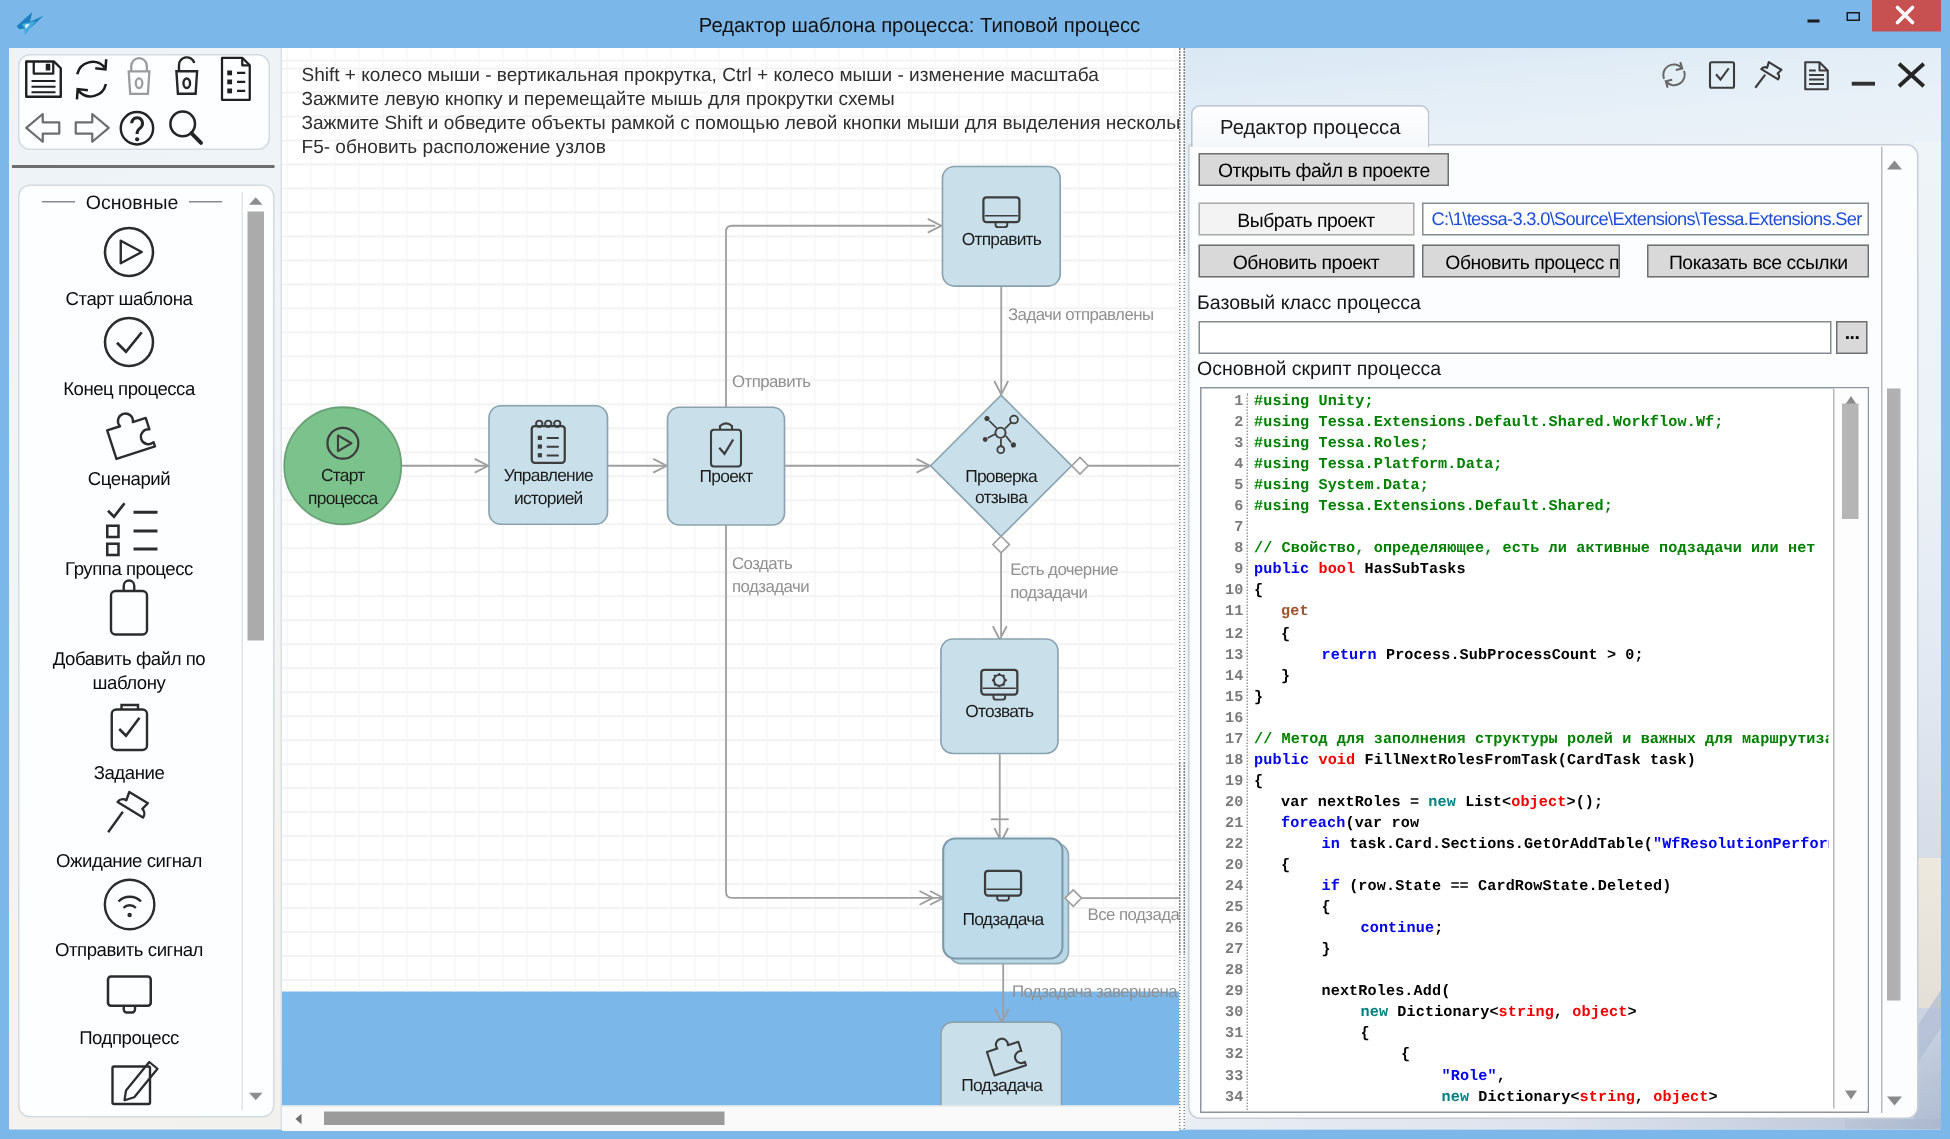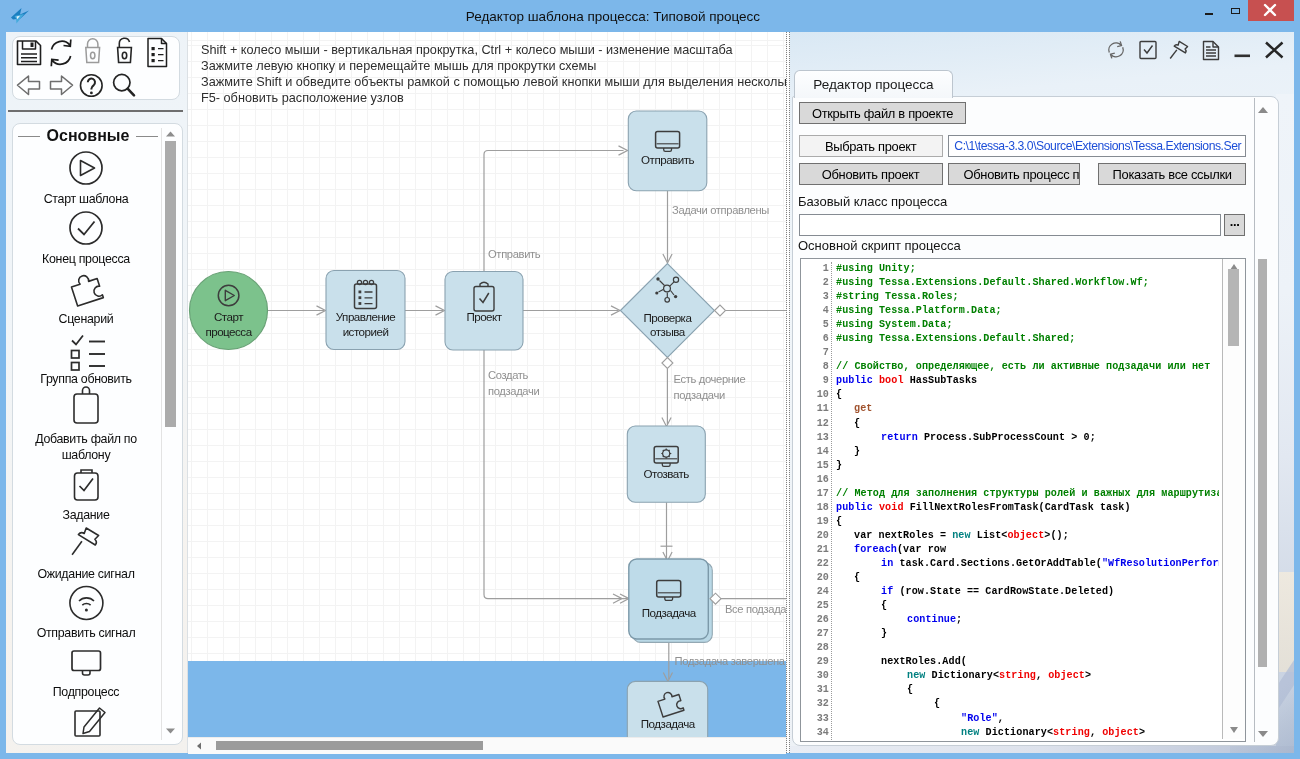--- a/index.html
+++ b/index.html
@@ -109,21 +109,21 @@
  <div class="card" id="itemcard">
    <div id="itemscroll-line"></div>
    <div id="itemthumb"></div>
    <svg style="position:absolute;left:151px;top:6px" width="13" height="8">
         <path d="M6.5 1.5 L11 6.5 L2 6.5 Z" fill="#8d8d8d"></path>
       </svg>
    <svg style="position:absolute;left:151px;top:603px" width="13" height="8">
         <path d="M2 1.5 L11 1.5 L6.5 6.5 Z" fill="#8d8d8d"></path>
       </svg>
    <div id="items">
-    <div style="position:absolute;left:0;top:3px;width:150px;text-align:center;font-size:16px;font-weight:bold;color:#111;">
+    <div style="position:absolute;left:0;top:3px;width:150px;text-align:center;font-size:13px;font-weight:normal;color:#111;">
       <span style="display:inline-block;vertical-align:4px;width:22px;height:1px;background:#8a8a8a;margin-right:7px;"></span>Основные<span style="display:inline-block;vertical-align:4px;width:22px;height:1px;background:#8a8a8a;margin-left:7px;"></span>
     </div>
     <svg style="position:absolute;left:0;top:0" width="153" height="618" viewBox="0 0 153 618">
      <g fill="none" stroke="#2c2c2c" stroke-width="1.7">
       <circle cx="73" cy="44" r="16"></circle>
       <path d="M67.5 36.5 L81.5 44 L67.5 51.5 Z" stroke-width="1.6" stroke-linejoin="round"></path>
       <circle cx="73" cy="104" r="16"></circle>
       <path d="M65 104.5 L71 110.5 L81.5 97.5" stroke-width="1.8"></path>
       <g transform="translate(73,164) rotate(-18)">
        <path d="M-13.5 -5.5 L-4.5 -5.5 A5 5 0 1 1 4.5 -5.5 L13.5 -5.5 L13.5 2.5 A5 5 0 1 0 13.5 11.5 L13.5 14.5 L-13.5 14.5 Z" stroke-width="1.6" stroke-linejoin="round"></path>
@@ -151,21 +151,21 @@
       <path d="M69.5 546.5 v2.5 a2 2 0 0 0 2 2 h3.5 a2 2 0 0 0 2 -2 v-2.5" stroke-width="1.6"></path>
       <rect x="62" y="587" width="25" height="25" rx="1" stroke-width="1.6"></rect>
       <g stroke-width="1.5" stroke-linejoin="round">
        <path d="M71 603 L86.5 584 L92 588.5 L76.5 607.5 L70 609.5 Z"></path>
       </g>
      </g>
     </svg>
     <div class="slabel" style="top:66.5px;">Старт шаблона</div>
     <div class="slabel" style="top:126.5px;">Конец процесса</div>
     <div class="slabel" style="top:186.5px;">Сценарий</div>
-    <div class="slabel" style="top:246.5px;">Группа обновить</div>
+    <div class="slabel" style="top:246.5px;">Группа процесс</div>
     <div class="slabel" style="top:306.5px;">Добавить файл по<br>шаблону</div>
     <div class="slabel" style="top:383px;">Задание</div>
     <div class="slabel" style="top:441.5px;">Ожидание сигнал</div>
     <div class="slabel" style="top:500.5px;">Отправить сигнал</div>
     <div class="slabel" style="top:559.5px;">Подпроцесс</div>
    </div>
  </div>
 </div>
 
 <div id="canvas">
@@ -362,21 +362,21 @@
           <div>29</div>
           <div>30</div>
           <div>31</div>
           <div>32</div>
           <div>33</div>
           <div>34</div>
    </div>
    <div id="codecol">
 <div class="cl"><span class="g">#using Unity;</span></div>
 <div class="cl"><span class="g">#using Tessa.Extensions.Default.Shared.Workflow.Wf;</span></div>
-<div class="cl"><span class="g">#string Tessa.Roles;</span></div>
+<div class="cl"><span class="g">#using Tessa.Roles;</span></div>
 <div class="cl"><span class="g">#using Tessa.Platform.Data;</span></div>
 <div class="cl"><span class="g">#using System.Data;</span></div>
 <div class="cl"><span class="g">#using Tessa.Extensions.Default.Shared;</span></div>
 <div class="cl">&nbsp;</div>
 <div class="cl"><span class="g">// Свойство, определяющее, есть ли активные подзадачи или нет</span></div>
 <div class="cl"><span class="b">public</span> <span class="r">bool</span> HasSubTasks</div>
 <div class="cl">{</div>
 <div class="cl p1"><span class="br">get</span></div>
 <div class="cl p1">{</div>
 <div class="cl p2"><span class="b">return</span> Process.SubProcessCount &gt; 0;</div>

